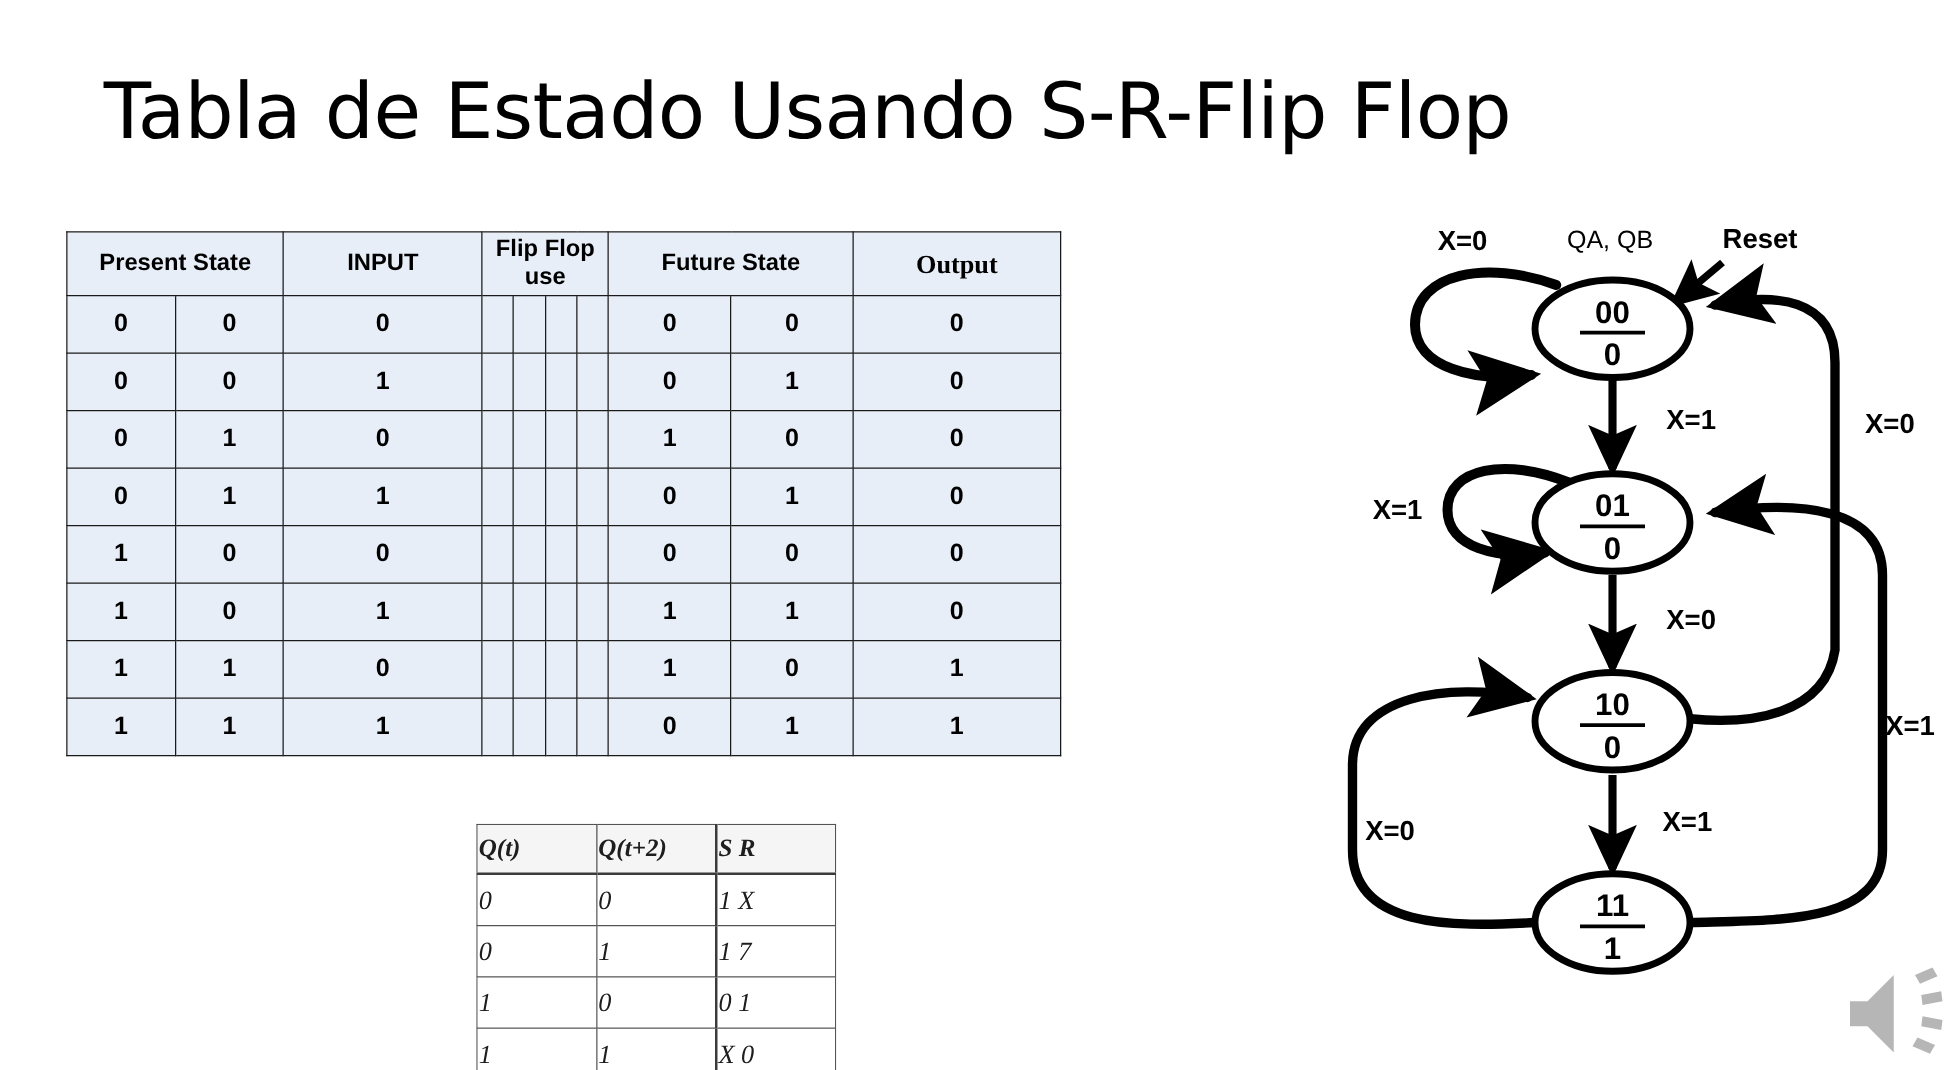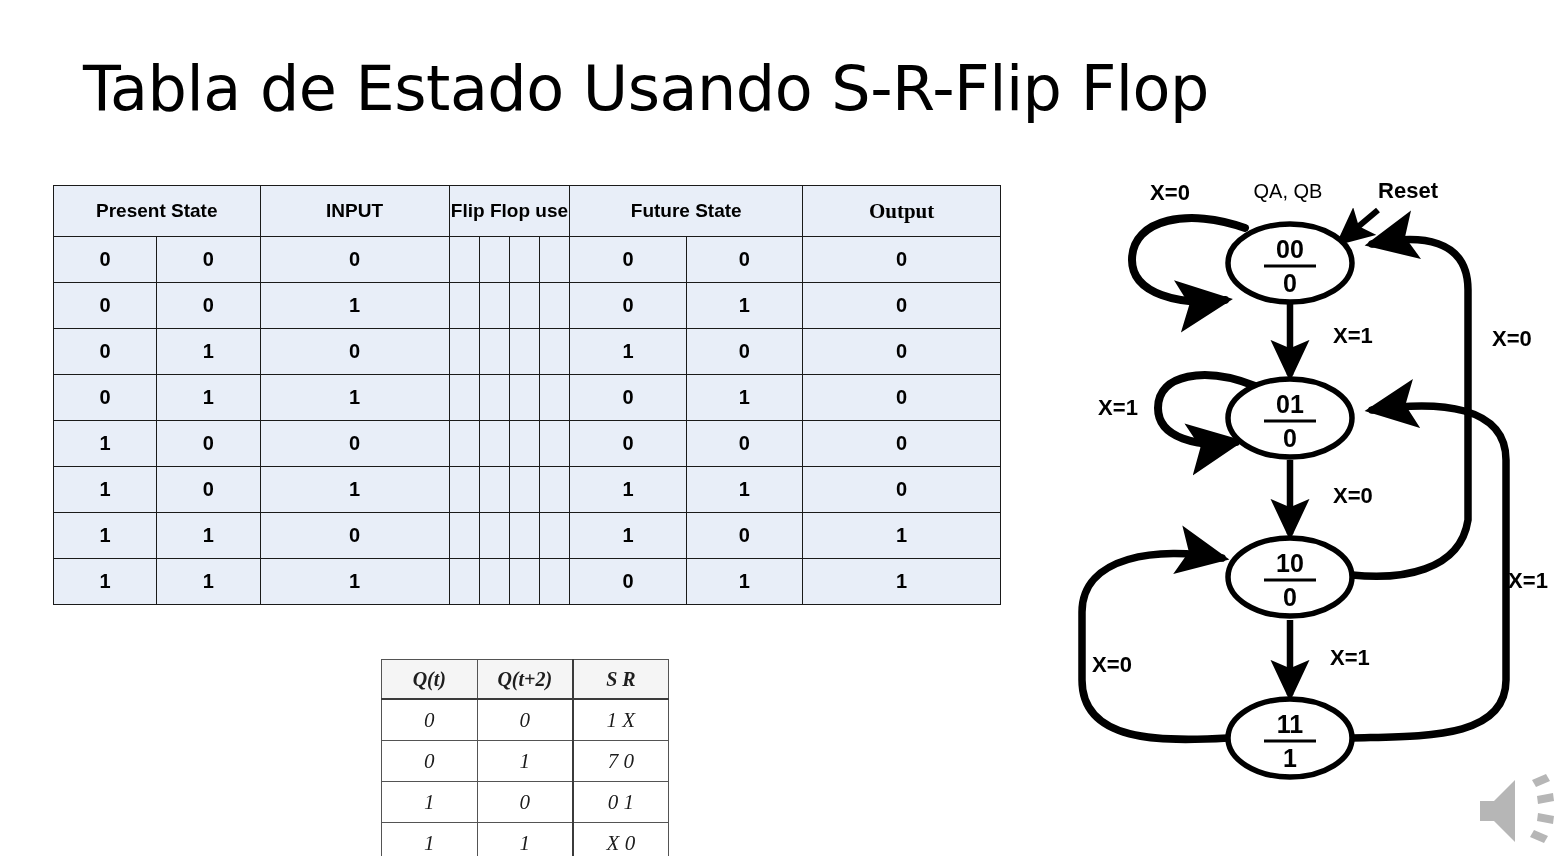--- a/index.html
+++ b/index.html
@@ -20,21 +20,21 @@
     color:#000000;
     letter-spacing:-0.5px;
     white-space:nowrap;
     font-family:"DejaVu Sans", sans-serif;
   }
 
   
   #state-table{
     position:absolute;
     left:53px; top:185px;
-    width:948px;
+    width:796px;
     border-collapse:collapse;
     table-layout:fixed;
   }
   #state-table th, #state-table td{
     border:1.6px solid #1a1a1a;
     text-align:center;
     vertical-align:middle;
     font-family:"Liberation Sans", sans-serif;
   }
   #state-table thead tr.group-row th{
@@ -82,21 +82,21 @@
     overflow:hidden;
   }
   #excitation-table{
     width:288px;
     border-collapse:collapse;
     table-layout:fixed;
     filter: contrast(1.15) blur(0.25px);
   }
   #excitation-table th,#excitation-table td{
     border:1px solid #5a5a5a;
-    text-align:center;
+    text-align:left;
     vertical-align:middle;
     font-family:"Liberation Serif", serif;
     font-style:italic;
     color:#2b2b2b;
   }
   #excitation-table thead th{
     background:#e6e6e6;
     height:36px;
     font-size:20px;
     border-bottom:2.5px solid #444;
@@ -266,21 +266,21 @@
     </thead>
     <tbody id="excitation-table-body">
         <tr>
           <td>0</td>
           <td>0</td>
           <td class="sr-col">1 X</td>
         </tr>
         <tr>
           <td>0</td>
           <td>1</td>
-          <td class="sr-col">7 0</td>
+          <td class="sr-col">1 7</td>
         </tr>
         <tr>
           <td>1</td>
           <td>0</td>
           <td class="sr-col">0 1</td>
         </tr>
         <tr>
           <td>1</td>
           <td>1</td>
           <td class="sr-col">X 0</td>

